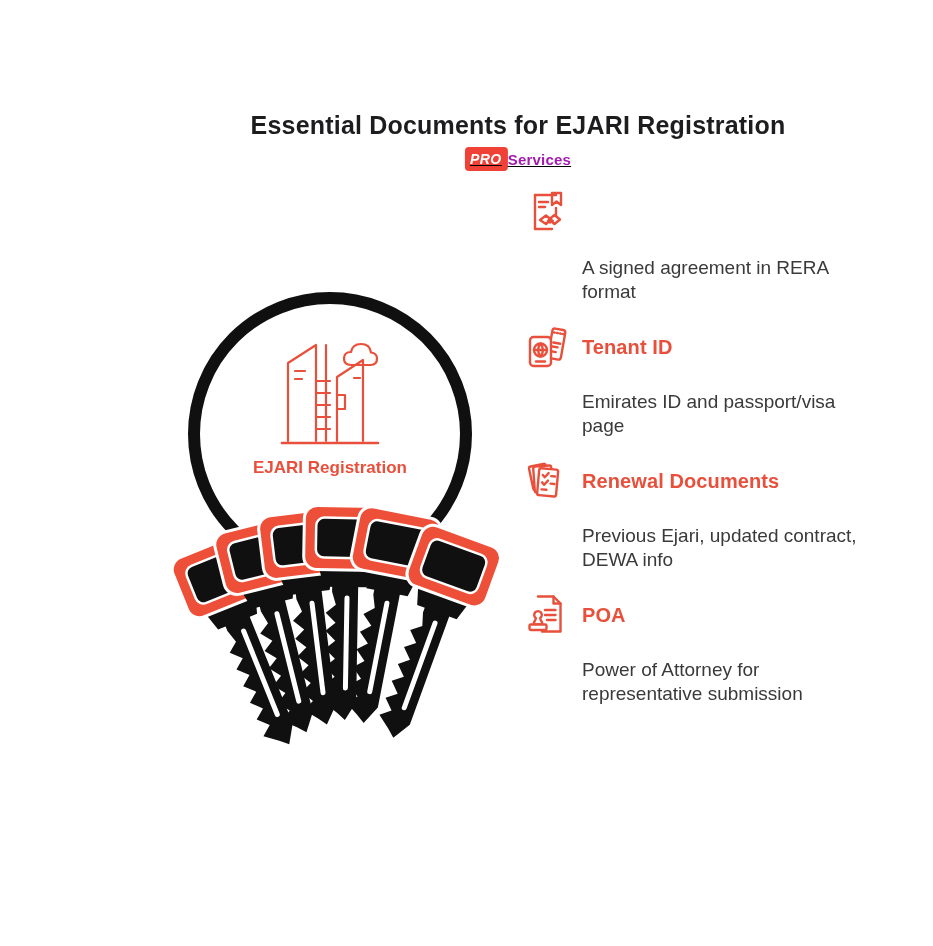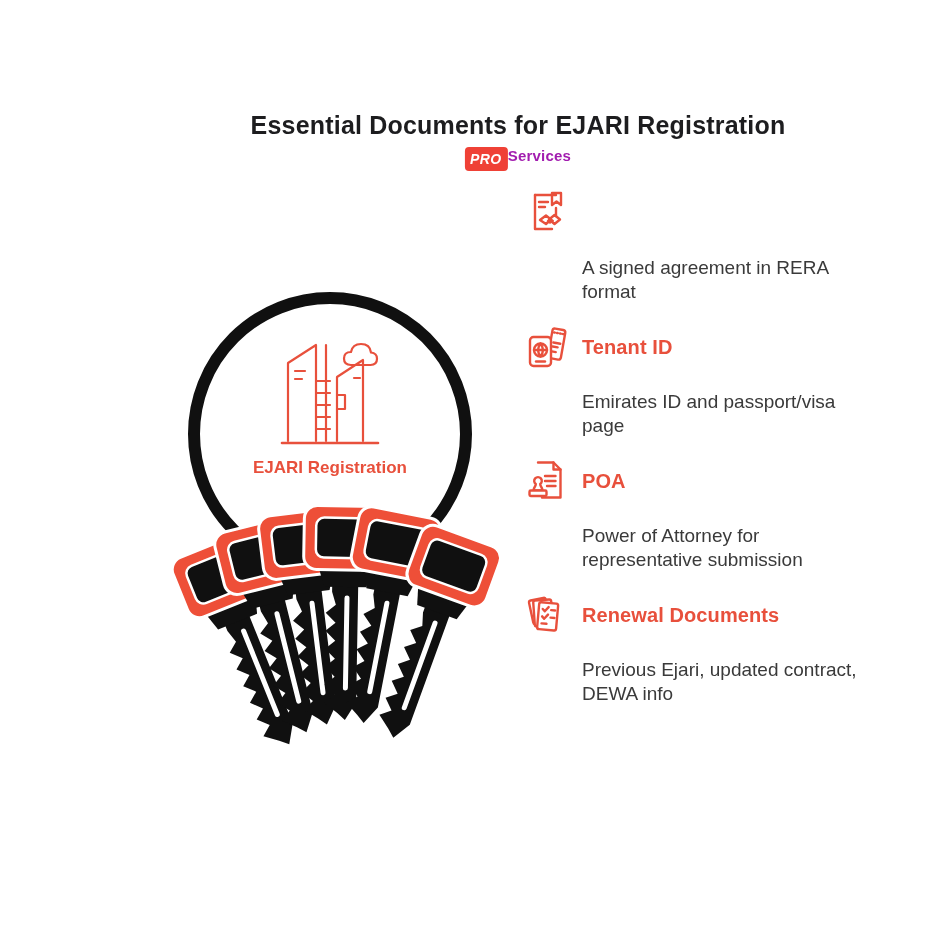--- a/index.html
+++ b/index.html
@@ -7,21 +7,21 @@
   .canvas{
     position:relative; width:933px; height:946px; background:#ffffff;
     font-family:"Liberation Sans","DejaVu Sans",sans-serif; overflow:hidden;
   }
   .title{
     position:absolute; top:111px; left:518px; transform:translateX(-50%);
     font-size:25px; font-weight:700; color:#1d1d1f; white-space:nowrap; letter-spacing:.2px;
   }
   .logo{
     position:absolute; top:147px; left:518px; transform:translateX(-50%);
-    display:flex; 
+    display:flex; align-items:center; text-decoration:underline;
   }
   .logo-badge{
     background:#ef4136; color:#ffffff; font-weight:800; font-style:italic;
     font-size:14px; line-height:1; padding:5px 6px 5px 5px; border-radius:4px; letter-spacing:.5px;
   }
   .logo-text{ font-size:15px; font-weight:700; color:#a21caf; letter-spacing:.2px; }
 
   .illustration{ position:absolute; left:140px; top:285px; width:380px; height:520px; }
   .illustration svg{ position:absolute; left:0; top:0; }
   .ejari-label{
@@ -137,38 +137,20 @@
       </div>
       <div class="item-desc">Emirates ID and passport/visa page</div>
     </div>
 
 
 
     <div class="item">
       <div class="item-head">
         <span class="icon">
           <svg width="44" height="44" viewBox="0 0 44 44">
-            <g class="ic">
-              <path d="M13,3.5 H28.5 L35.5,10.5 V38.5 H17"></path>
-              <path d="M28.5,3.5 V10.5 H35.5"></path>
-              <path d="M20,17 H30.5 M20,22 H30.5 M22,27 H30.5"></path>
-            </g>
-            <path class="icw" d="M8.5,31.5 c0,-3.5 2.3,-3.5 2.3,-6.5 a3.8,3.8 0 1 1 4.4,0 c0,3 2.3,3 2.3,6.5 Z"></path>
-            <rect class="icw" x="4.5" y="31.5" width="17" height="5.5" rx="1.2"></rect>
-          </svg>
-        </span>
-        <span class="item-title">POA</span>
-      </div>
-      <div class="item-desc">Power of Attorney for representative submission</div>
-    </div>
-
-    <div class="item">
-      <div class="item-head">
-        <span class="icon">
-          <svg width="44" height="44" viewBox="0 0 44 44">
             <g transform="rotate(-12 14 18)">
                 <rect class="icw" x="6" y="6" width="17" height="24" rx="2"></rect>
               </g>
             <g transform="rotate(-4 18 20)">
                 <rect class="icw" x="9" y="7" width="18" height="26" rx="2"></rect>
               </g>
             <g transform="rotate(5 24 25)">
               <rect class="icw" x="13" y="10" width="19" height="27" rx="2"></rect>
               <g class="ic" stroke-width="2">
                 <path d="M17,16.5 l2.2,2.2 l3.5,-4.5"></path>
@@ -178,14 +160,32 @@
                 <path d="M17,31 h5"></path>
               </g>
             </g>
           </svg>
         </span>
         <span class="item-title">Renewal Documents</span>
       </div>
       <div class="item-desc">Previous Ejari, updated contract, DEWA info</div>
     </div>
 
+    <div class="item">
+      <div class="item-head">
+        <span class="icon">
+          <svg width="44" height="44" viewBox="0 0 44 44">
+            <g class="ic">
+              <path d="M13,3.5 H28.5 L35.5,10.5 V38.5 H17"></path>
+              <path d="M28.5,3.5 V10.5 H35.5"></path>
+              <path d="M20,17 H30.5 M20,22 H30.5 M22,27 H30.5"></path>
+            </g>
+            <path class="icw" d="M8.5,31.5 c0,-3.5 2.3,-3.5 2.3,-6.5 a3.8,3.8 0 1 1 4.4,0 c0,3 2.3,3 2.3,6.5 Z"></path>
+            <rect class="icw" x="4.5" y="31.5" width="17" height="5.5" rx="1.2"></rect>
+          </svg>
+        </span>
+        <span class="item-title">POA</span>
+      </div>
+      <div class="item-desc">Power of Attorney for representative submission</div>
+    </div>
+
   </div>
 </div>
 
 </body></html>

